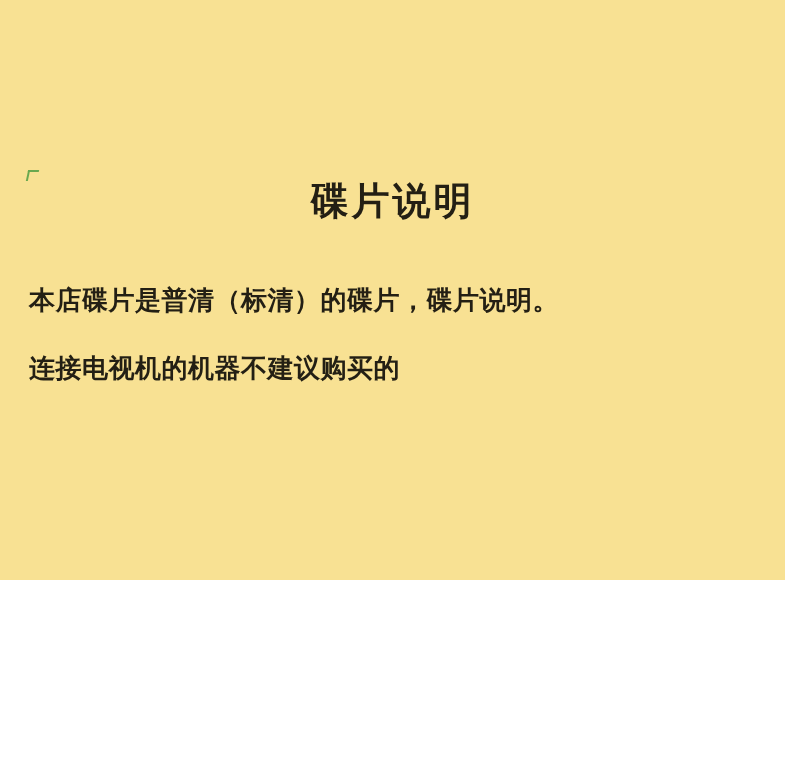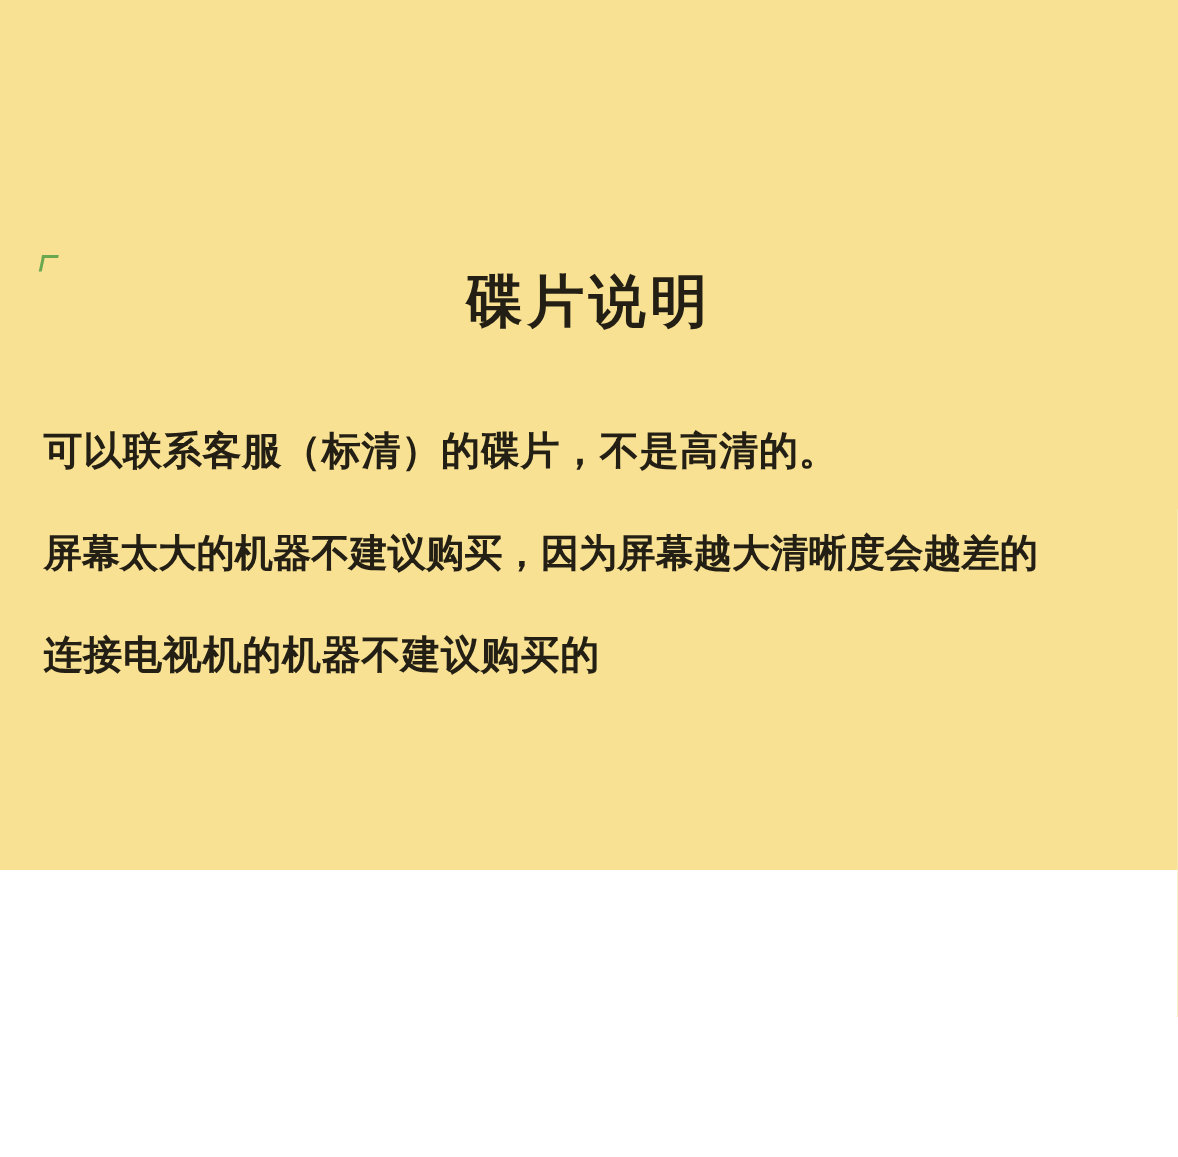--- a/index.html
+++ b/index.html
@@ -88,18 +88,17 @@
 
 <div id="page" style="background: rgb(248, 225, 147);">
 
   <div class="marker">
     <span></span>
   </div>
 
   <div class="doc-title">碟片说明</div>
 
   <div class="body-block">
-    <div class="line l1">可以联系客服（标清）的碟片，不是高清的。</div>
-    <div class="line l2">屏幕太大的机器不建议购买，因为屏幕越大清晰度会越差的</div>
+    <div class="line l1">本店碟片是普清（标清）的碟片，碟片说明。</div>
     <div class="line l3">连接电视机的机器不建议购买的</div>
   </div>
 
 </div>
 
 </body></html>

